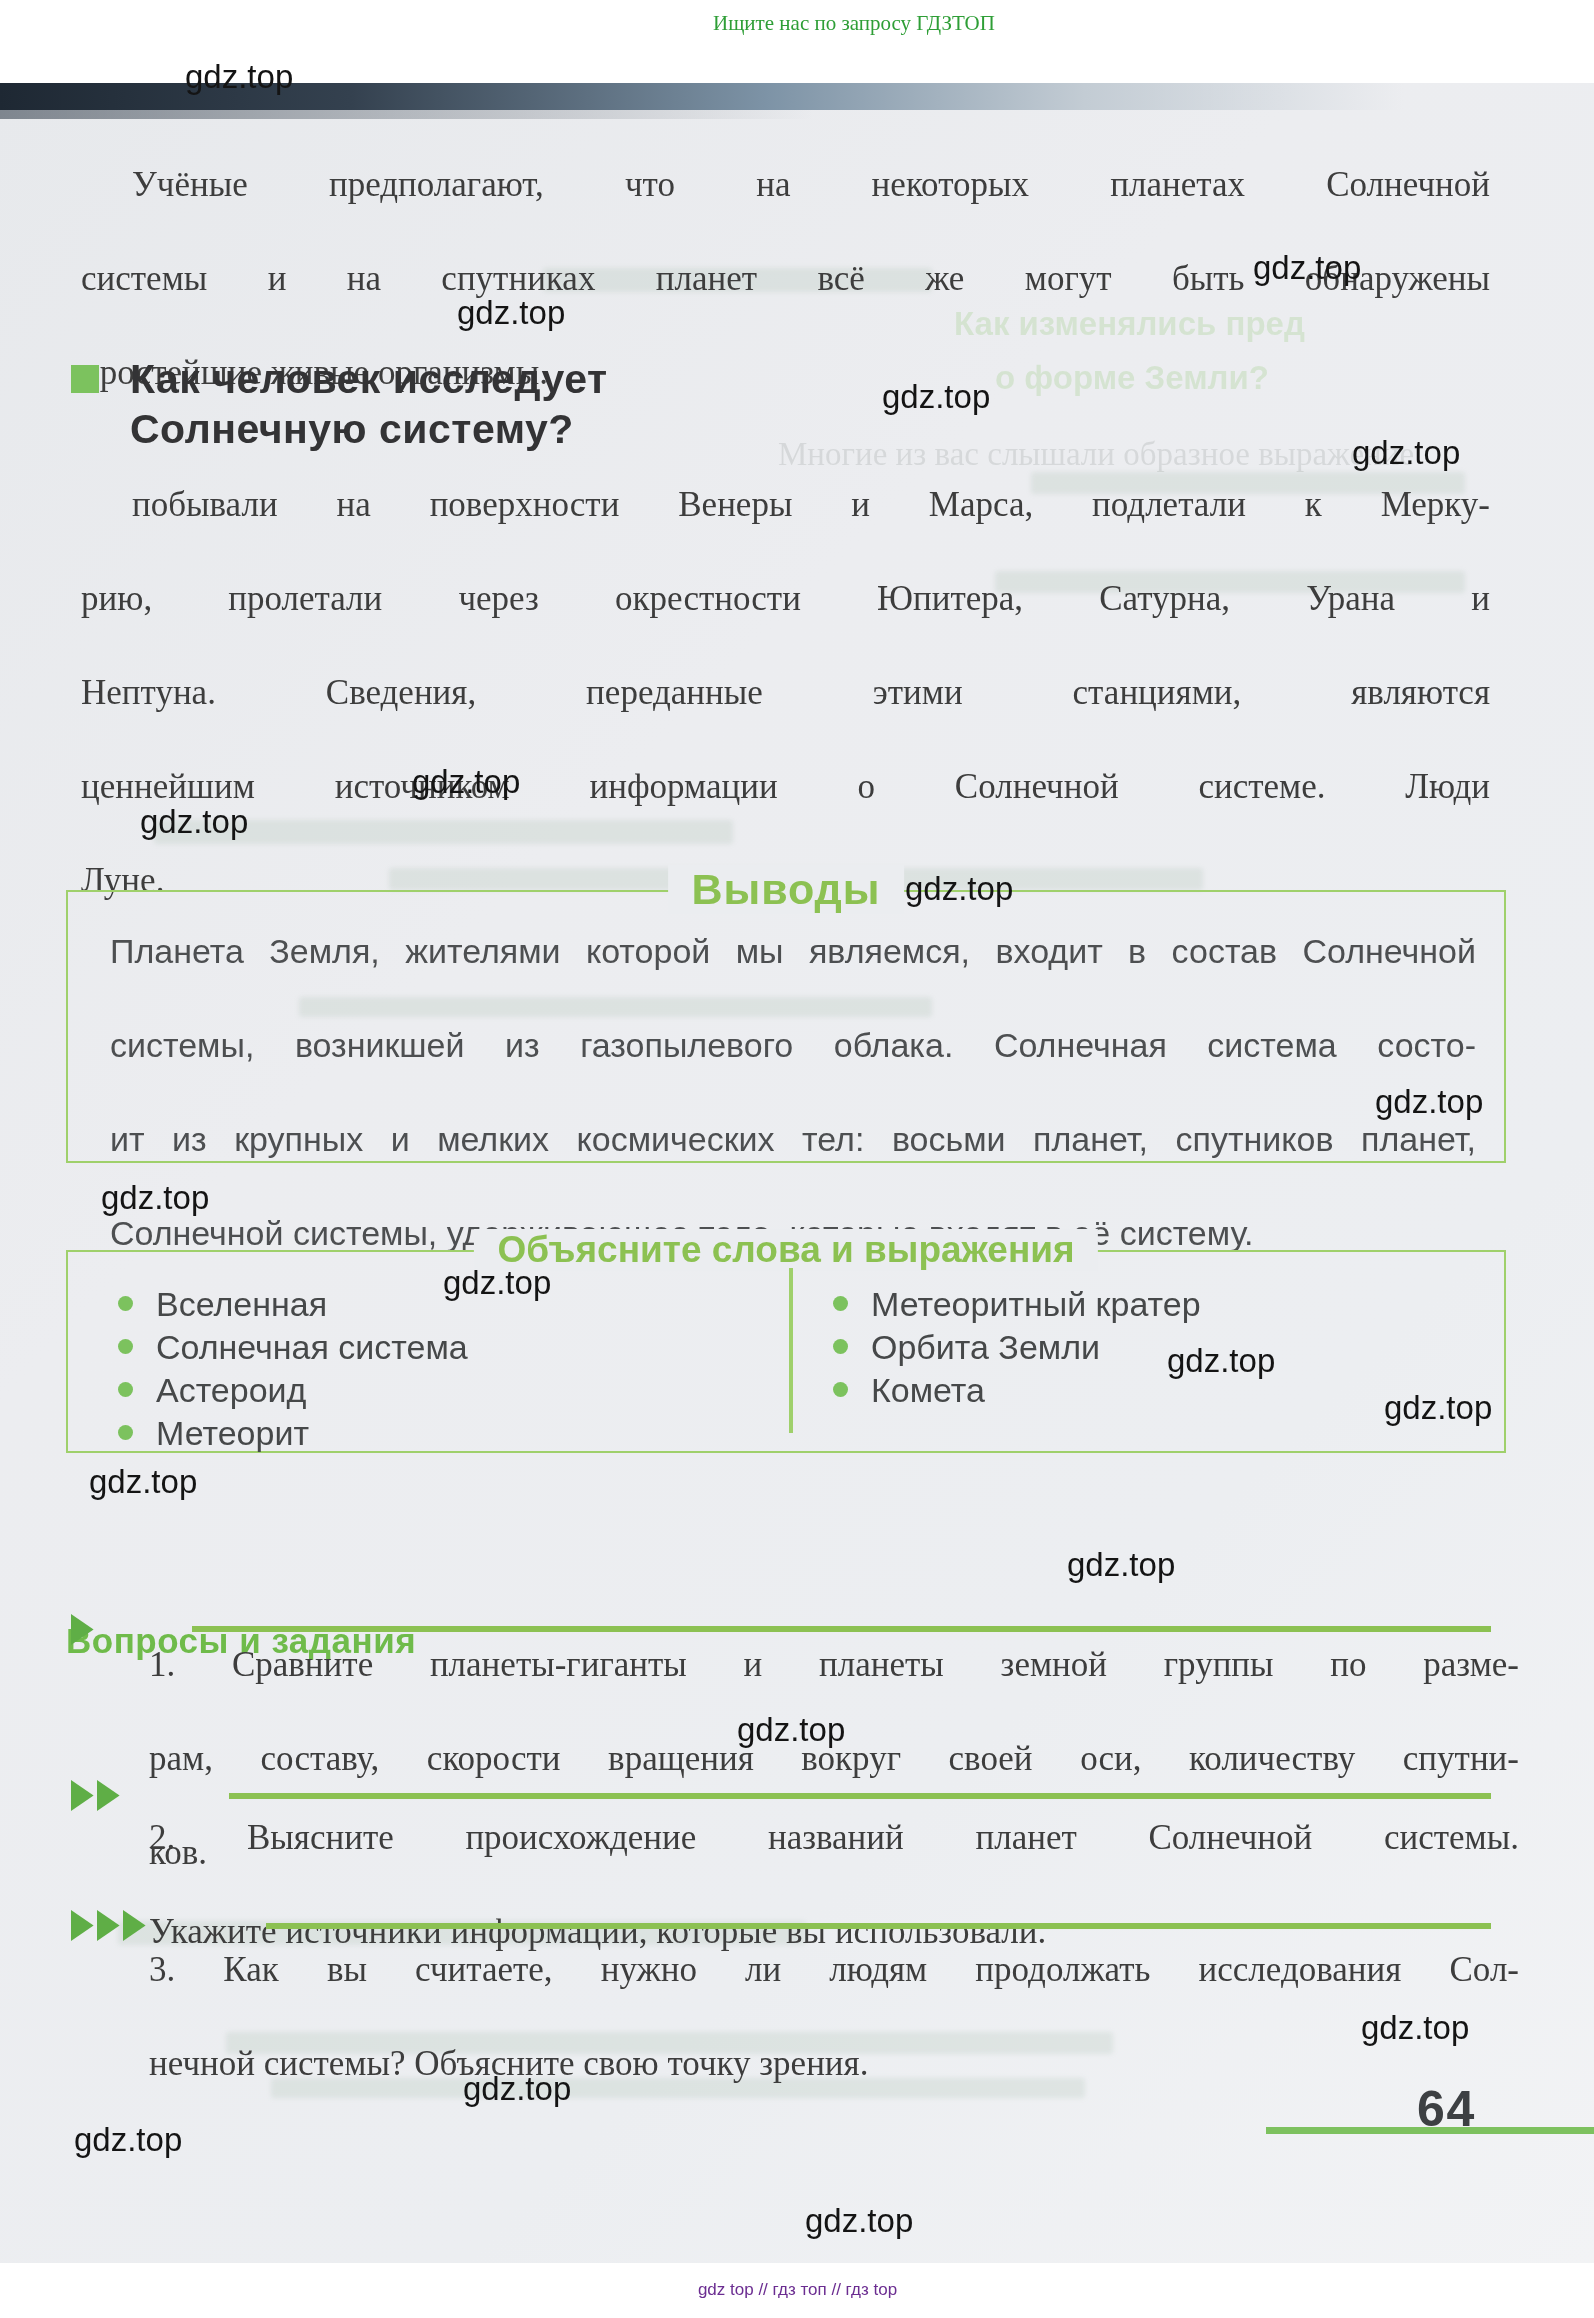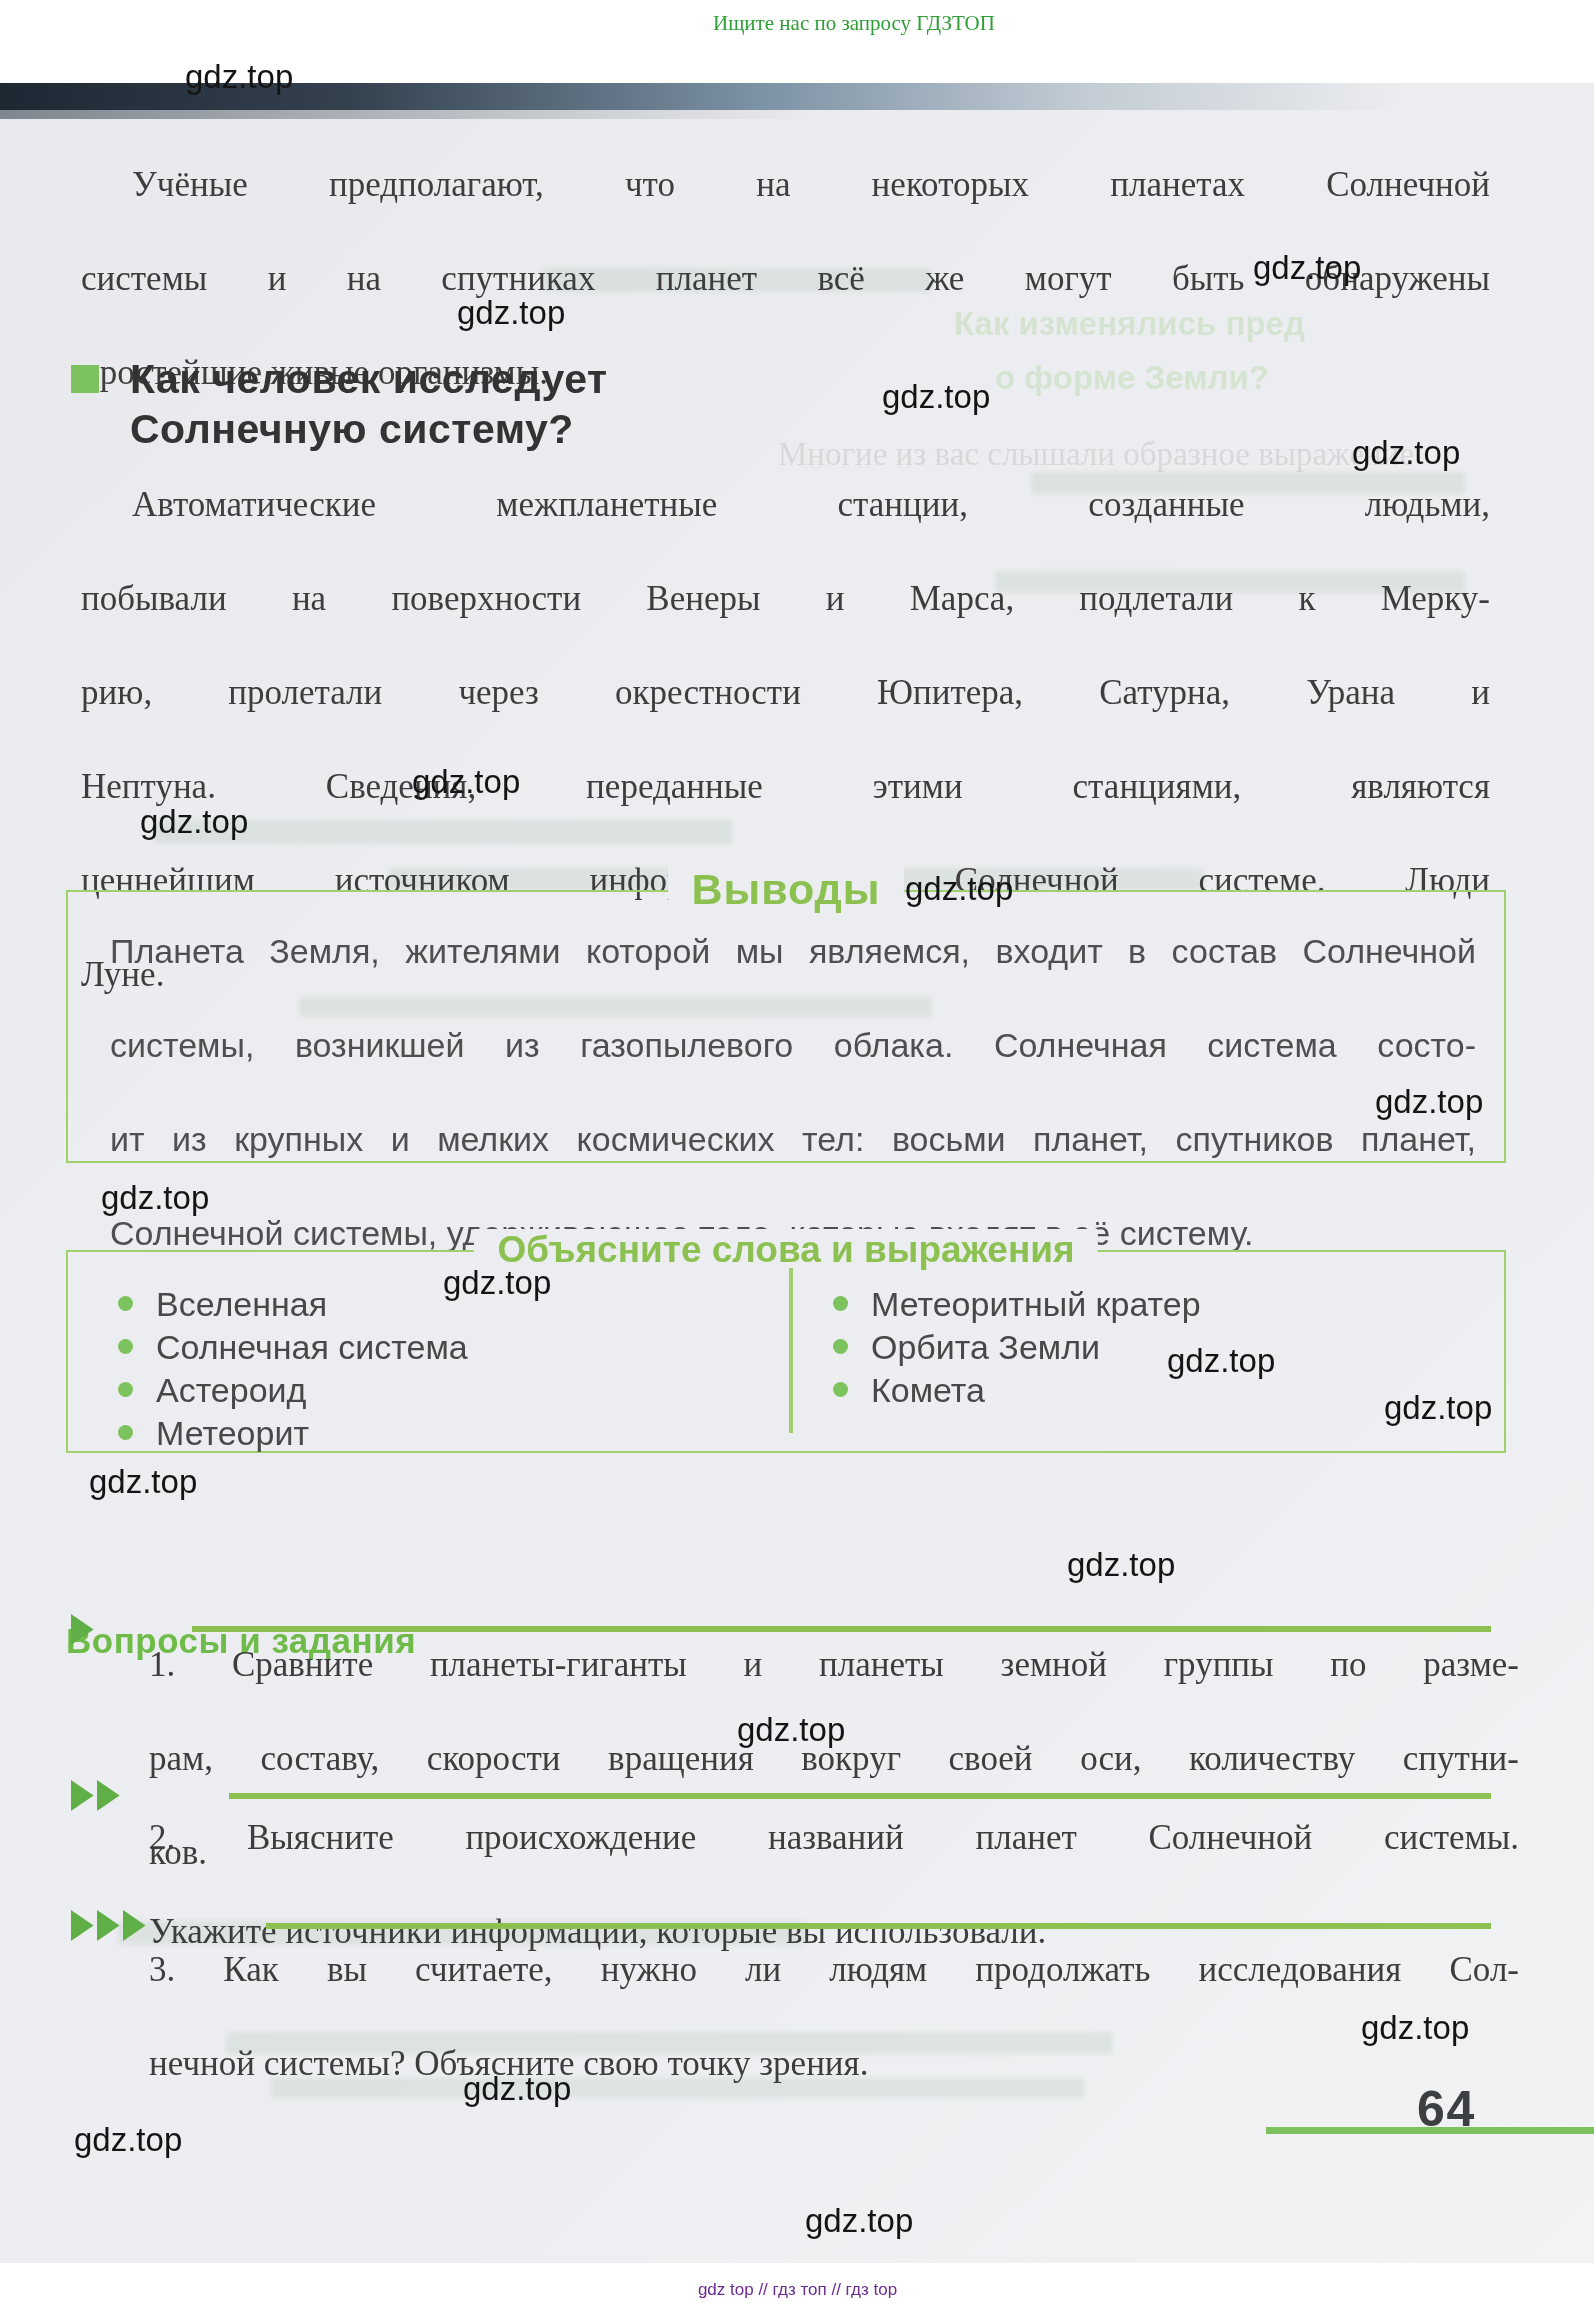--- a/index.html
+++ b/index.html
@@ -158,21 +158,20 @@
         <div class="tline last">простейшие живые организмы.</div>
       </div>
 
     <div class="sec-bullet" style="top:282px;"></div>
     <div class="sec-head" style="top:271px;">
       <div>Как человек исследует</div>
       <div>Солнечную систему?</div>
     </div>
 
     <div class="para" style="left:81px; top:398px; width:1409px;" data-indent="">
-        <div class="tline">Автоматические межпланетные станции, созданные людьми,</div>
         <div class="tline">побывали на поверхности Венеры и Марса, подлетали к Мерку-</div>
         <div class="tline">рию, пролетали через окрестности Юпитера, Сатурна, Урана и</div>
         <div class="tline">Нептуна. Сведения, переданные этими станциями, являются</div>
         <div class="tline">ценнейшим источником информации о Солнечной системе. Люди</div>
         <div class="tline last">Луне.</div>
       </div>
 
     <div class="gbox box-conclusions" style="top:807px;">
       <div class="gbox-title">Выводы</div>
       <div class="gbox-body">

